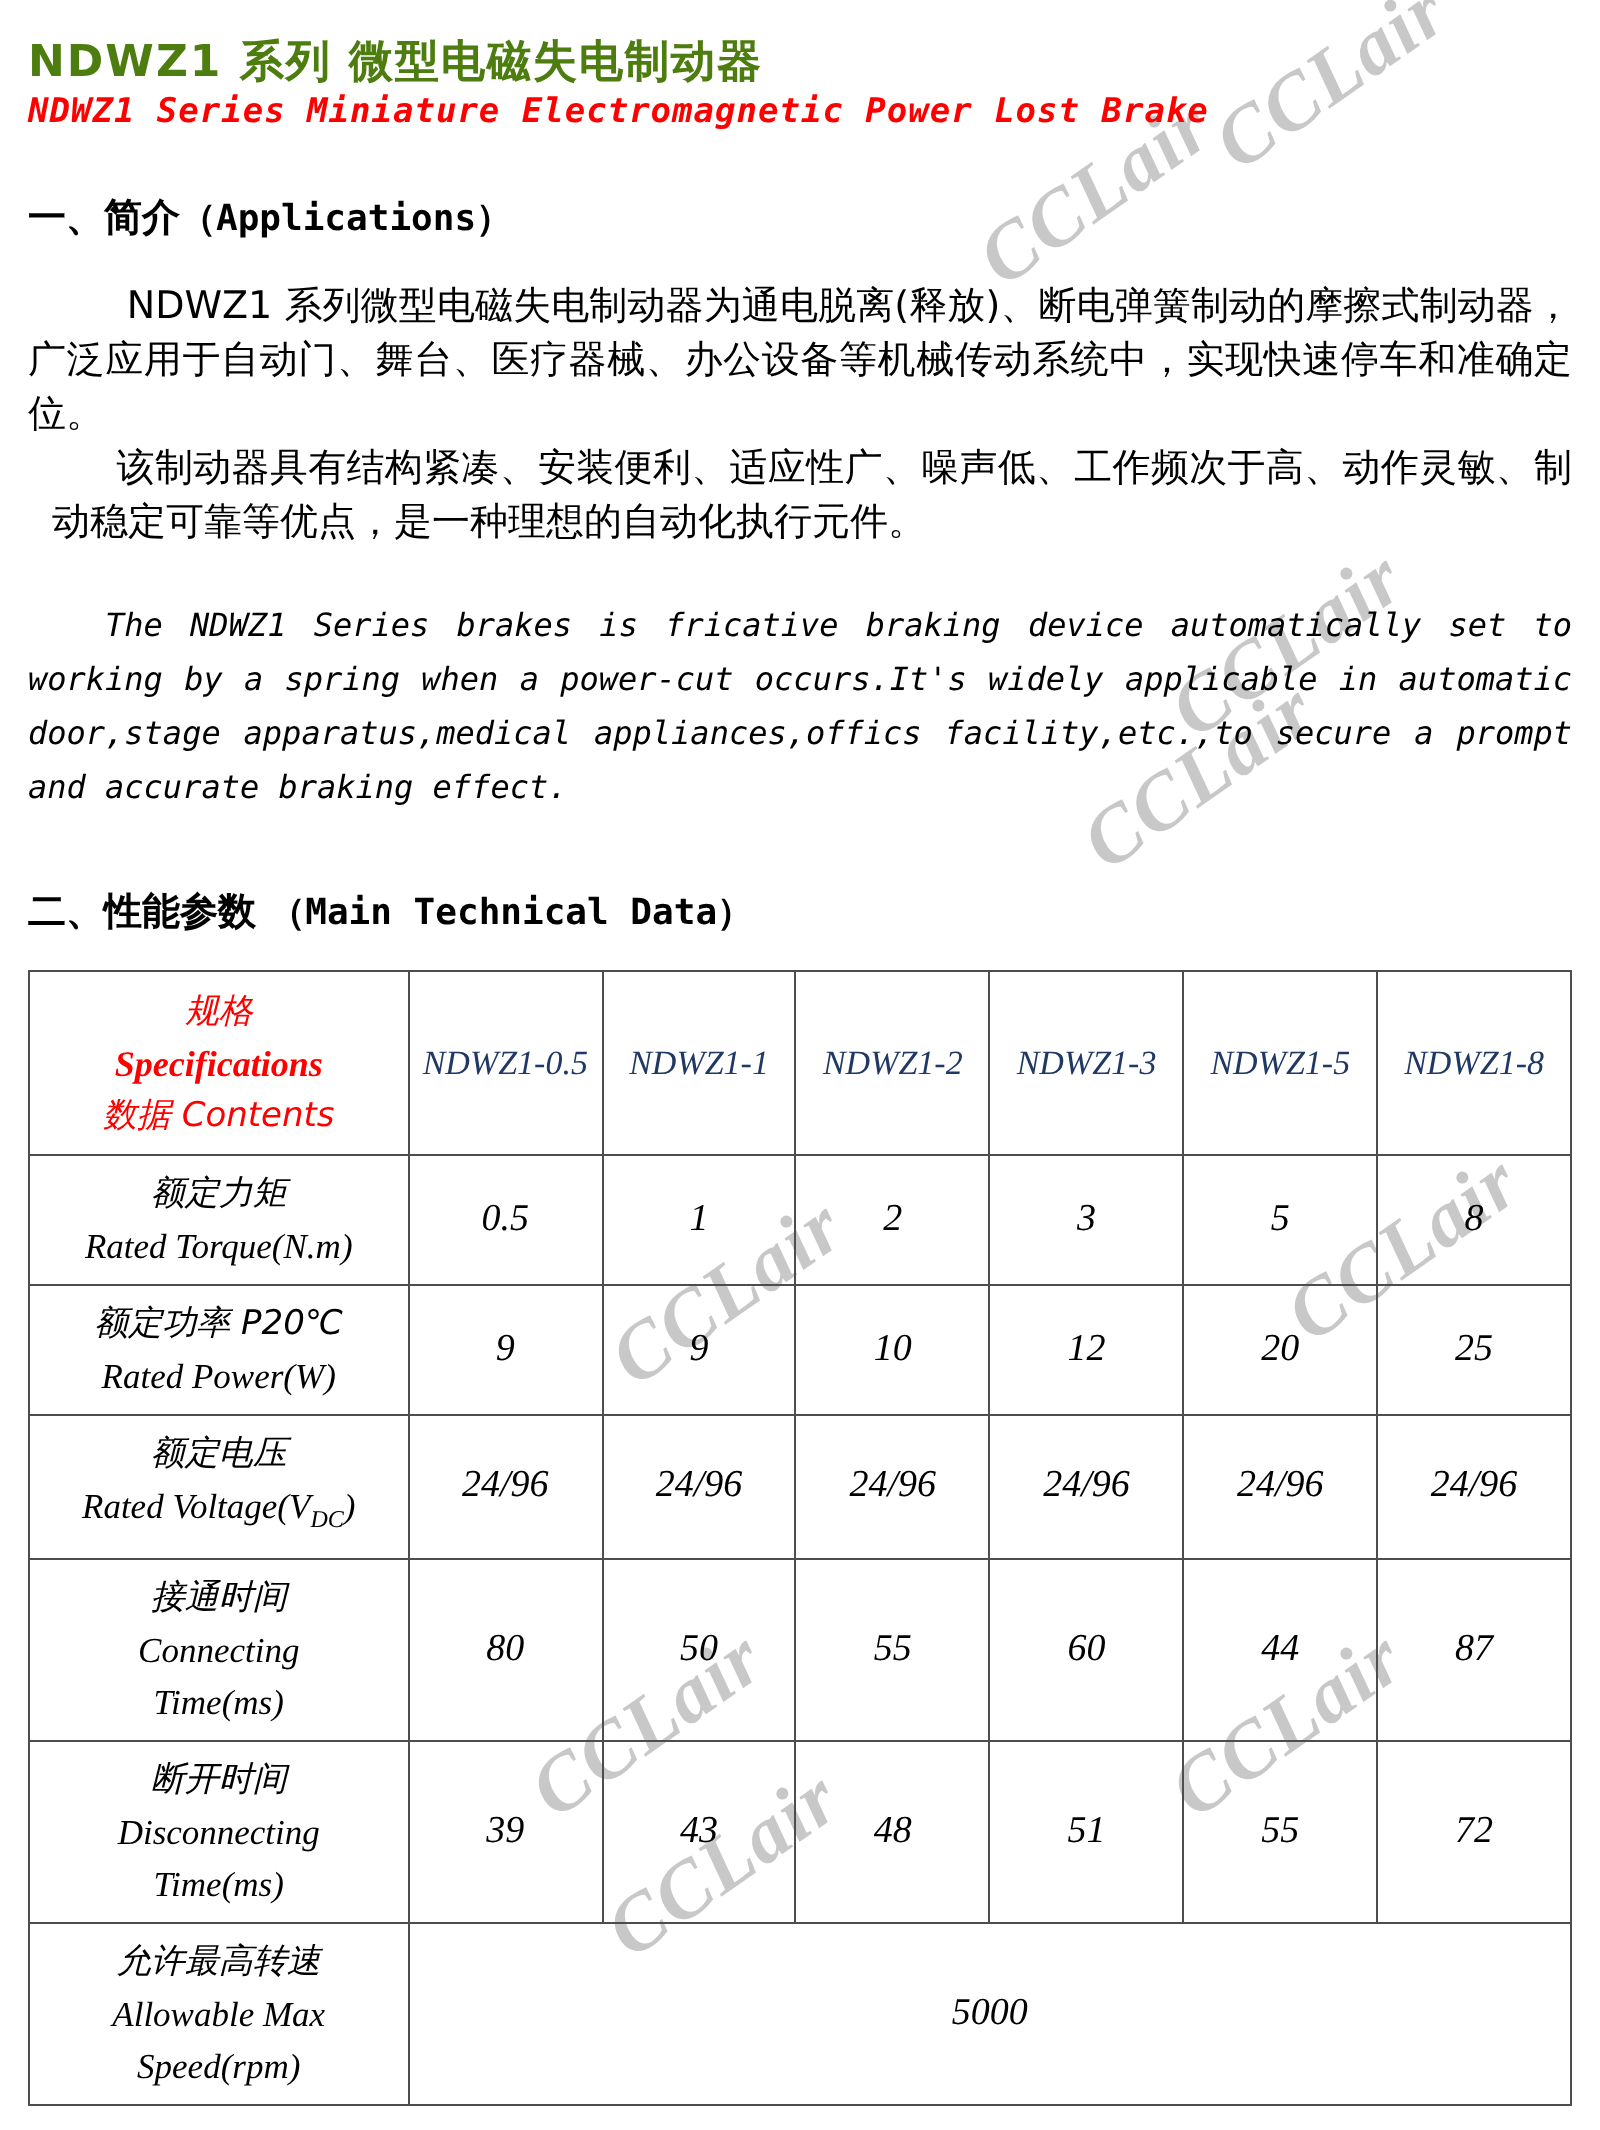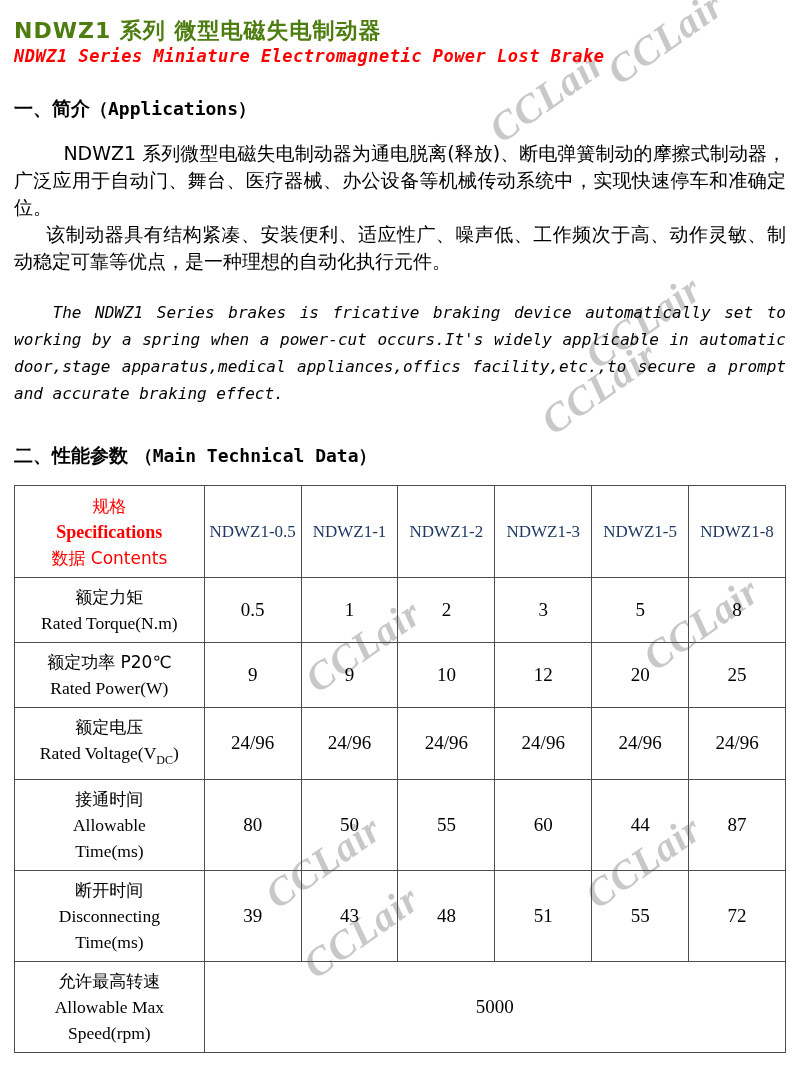--- a/index.html
+++ b/index.html
@@ -56,21 +56,21 @@
   h3.section .sec-en { font-family:"DejaVu Sans Mono", monospace; font-size:18px; }
   h3.sec2 { margin-top:36px; }
 
   p.cn {
     font-size:19px;
     line-height:27px;
     text-align:justify;
     margin-top:0;
   }
   p.cn1 { margin-top:18px; text-indent:2.6em; }
-  p.cn2 { text-indent:1.7em; }
+  p.cn2 { text-indent:1.7em;margin-left:12px; }
   p.en {
     font-family:"DejaVu Sans Mono", monospace;
     font-size:16px;
     line-height:27px;
     text-align:justify;
     font-style:italic;
   }
   p.en1 { margin-top:24px; text-indent:4ch; }
   p.en2 { text-indent:3ch; }
 
@@ -79,20 +79,21 @@
     border-collapse:collapse;
     margin-top:16px;
     background:transparent;
   }
   .spec th, .spec td {
     border:1px solid #4d4d4d;
     text-align:center;
     vertical-align:middle;
     font-weight:normal;
     background:transparent;
+    font-style:italic;
   }
   .spec-th {
     color:#ff0000;
     font-size:17px;
     line-height:26px;
     padding:6px 2px;
     font-weight:bold;
   }
   .spec-th .en-b { font-family:"Liberation Serif", serif; font-size:18px; font-weight:bold; }
   .model-th {
@@ -203,21 +204,21 @@
           <td class="val">24/96</td>
           <td class="val">24/96</td>
           <td class="val">24/96</td>
           <td class="val">24/96</td>
           <td class="val">24/96</td>
         </tr>
 
         <tr class="r3">
           <th class="label-cell">
             <div class="cn-line">接通时间</div>
-            <div class="en-line">Allowable</div>
+            <div class="en-line">Connecting</div>
             <div class="en-line">Time(ms)</div>
           </th>
           <td class="val">80</td>
           <td class="val">50</td>
           <td class="val">55</td>
           <td class="val">60</td>
           <td class="val">44</td>
           <td class="val">87</td>
         </tr>
 

